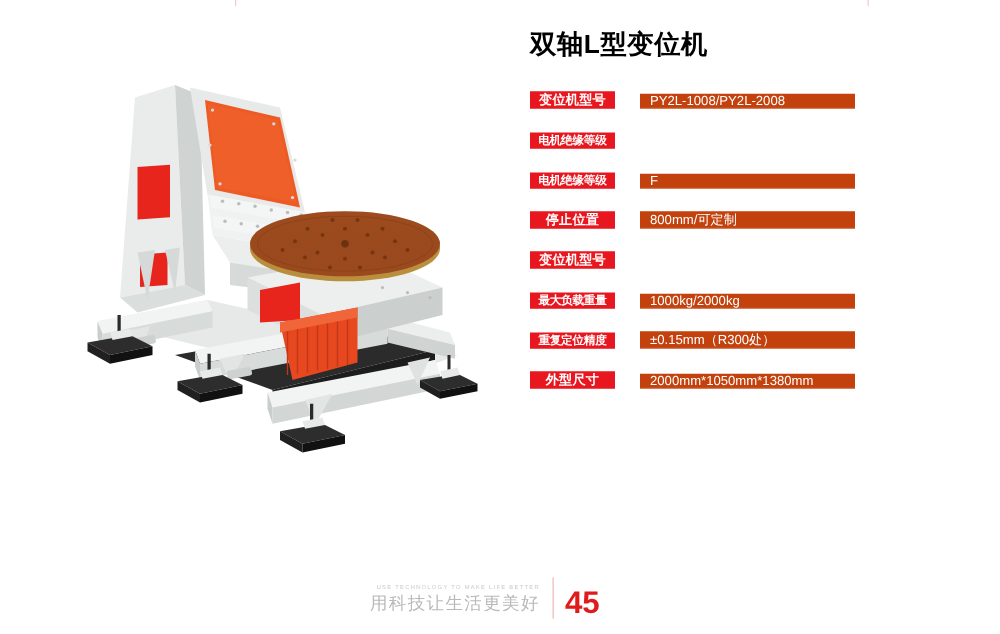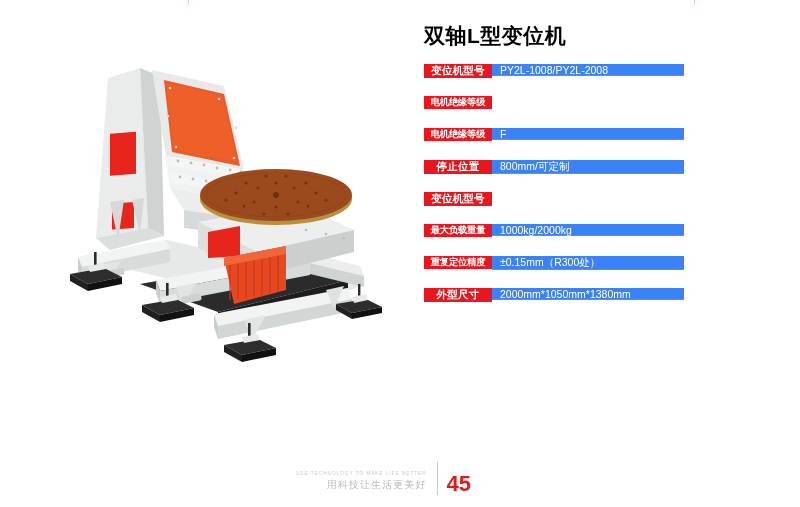--- a/index.html
+++ b/index.html
@@ -25,58 +25,59 @@
   #right{
     position:absolute;left:424px;top:24px;width:260px;
   }
   #title{
     font-size:21px;font-weight:bold;color:#000000;
     letter-spacing:.5px;line-height:1.1;margin:0 0 17px 0;
     white-space:nowrap;
   }
   #spec-table{display:block;}
   .spec-row{
-    display:flex;align-items:flex-start;height:23px;margin-bottom:9px;
+    display:flex;align-items:flex-end;height:23px;margin-bottom:9px;
   }
   .spec-label{
     width:68px;flex:0 0 68px;background:#e8171f;color:#ffffff;
     font-size:10.5px;font-weight:bold;letter-spacing:.2px;
     display:flex;align-items:center;justify-content:center;
     white-space:nowrap;
   }
   .spec-label.tight{font-size:9.3px;letter-spacing:-.2px;}
   .spec-value{
-    flex:1 1 auto;background:#3b82f6;color:#ffffff;
+    flex:1 1 auto;background:#c2410c;color:#ffffff;
     font-size:10.5px;display:flex;align-items:center;
     padding-left:8px;white-space:pre;
     box-shadow:inset 0 -1px 0 rgba(255,255,255,.12);
+    margin-left:20px;
   }
 
   
   #footer{
     position:absolute;left:0;right:0;bottom:11px;height:44px;
   }
   #footer-inner{
     position:absolute;left:296px;bottom:0;display:flex;align-items:flex-end;
   }
   #footer-text{
     text-align:right;padding-right:10px;padding-bottom:4px;
   }
   #footer-en{
     font-size:4.6px;color:#c9c9c9;letter-spacing:1.05px;
     white-space:nowrap;margin-bottom:2px;
   }
   #footer-cn{
-    font-size:10px;color:#b9b9b9;letter-spacing:1.1px;white-space:nowrap;
+    font-size:14px;color:#b9b9b9;letter-spacing:1.1px;white-space:nowrap;
   }
   #footer-divider{
     width:1px;height:33px;background:#f0b9b9;margin:0 9px 1px 0;
   }
   #page-number{
-    font-size:22px;font-weight:bold;color:#e01b1b;line-height:1;
+    font-size:25px;font-weight:bold;color:#e01b1b;line-height:1;
     padding-bottom:1px;
   }
 </style>
 </head>
 <body>
 
 <div id="page">
 
   <div class="crop-mark" style="left:188px;"></div>
   <div class="crop-mark" style="left:694px;"></div>

